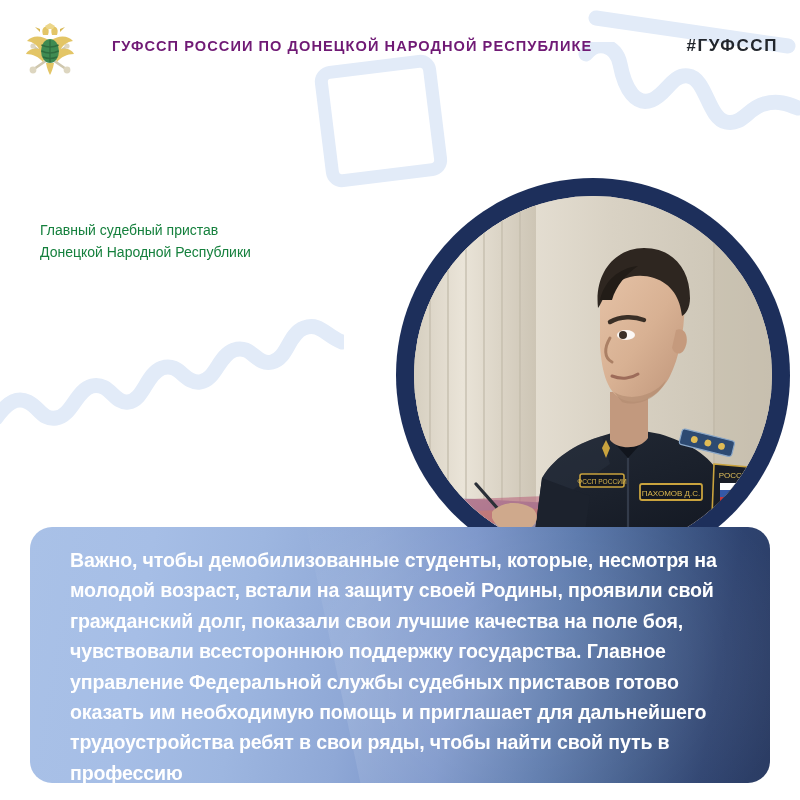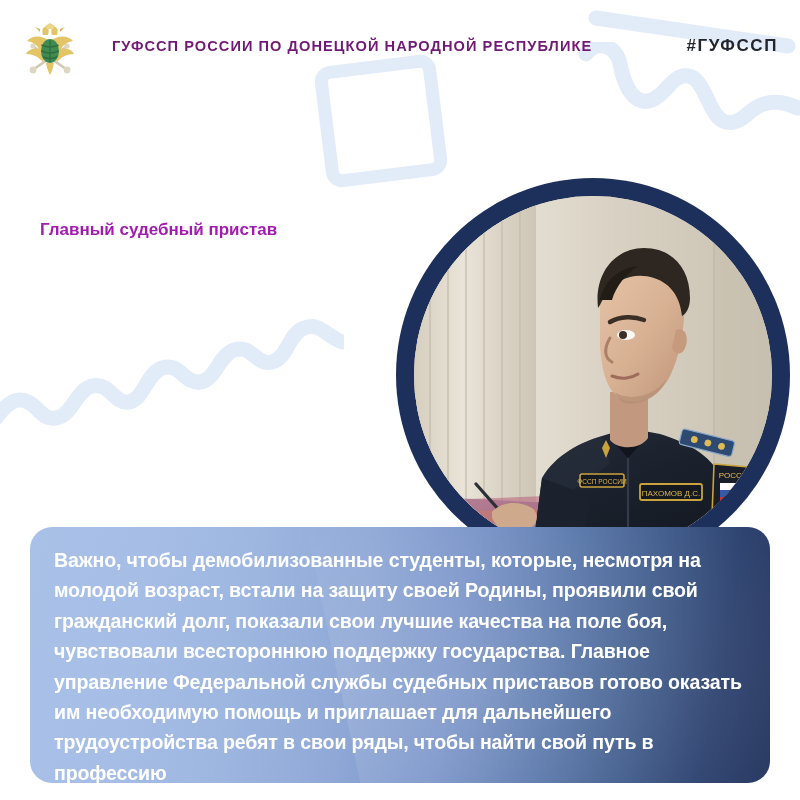--- a/index.html
+++ b/index.html
@@ -81,25 +81,24 @@
     font-size: 43px;
     font-weight: 400;
     color: #2a2e34;
     letter-spacing: 0.3px;
     z-index: 6;
     white-space: nowrap;
   }
   #person-title {
     position: absolute;
     left: 40px; top: 219px;
-    font-size: 17px;
+    font-size: 14px;
     line-height: 22px;
-    color: #a21caf;
+    color: #15803d;
     z-index: 6;
-    font-weight: bold;
   }
   #person-title div { white-space: nowrap; }
 
   
   #portrait-ring {
     position: absolute;
     left: 396px; top: 178px;
     width: 394px; height: 394px;
     border-radius: 50%;
     background: #1d2f5b;
@@ -150,21 +149,21 @@
         rgba(255,255,255,0.16) 0%,
         rgba(255,255,255,0.07) 45%,
         rgba(255,255,255,0) 72%);
     transform: rotate(-12deg);
   }
   #quote-text {
     position: absolute;
     left: 0; top: 0;
     width: 100%; height: 100%;
     box-sizing: border-box;
-    padding: 18px 26px 14px 24px;
+    padding: 18px 26px 14px 40px;
     color: #ffffff;
     font-size: 19.6px;
     font-weight: 700;
     line-height: 30.4px;
     letter-spacing: -0.15px;
     z-index: 2;
   }
 </style>
 </head>
 <body>
@@ -224,20 +223,21 @@
     </svg>
 
     <div id="org-name">ГУФССП РОССИИ ПО ДОНЕЦКОЙ НАРОДНОЙ РЕСПУБЛИКЕ</div>
 
     <div id="hashtag">#ГУФССП</div>
   </div>
 
 
   <div id="person-title">
     <div>Главный судебный пристав</div>
+    <div>Донецкой Народной Республики</div>
   </div>
 
   <div id="portrait-ring">
     <div id="portrait-clip">
       <svg id="portrait-photo" viewBox="0 0 358 358" xmlns="http://www.w3.org/2000/svg">
         <defs>
           <linearGradient id="wallg" x1="0" y1="0" x2="1" y2="0">
             <stop offset="0" stop-color="#cfc8ba"></stop>
             <stop offset="0.28" stop-color="#e6e0d4"></stop>
             <stop offset="0.55" stop-color="#d9d2c4"></stop>

